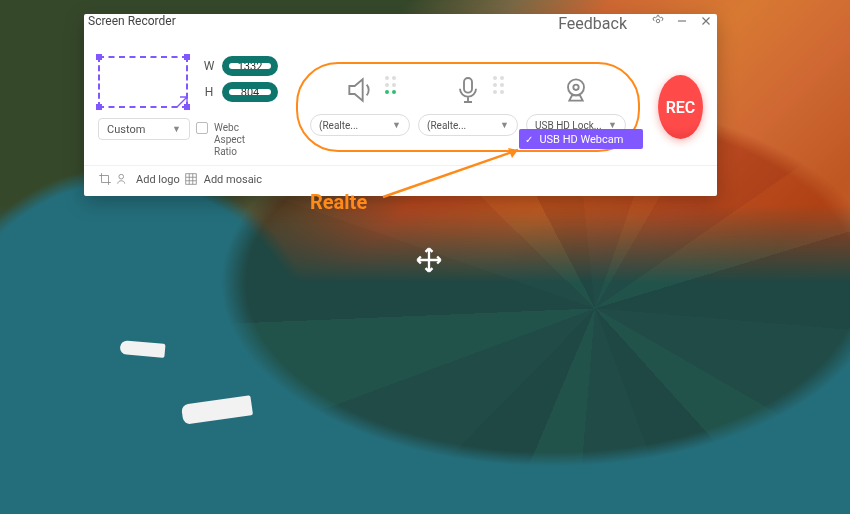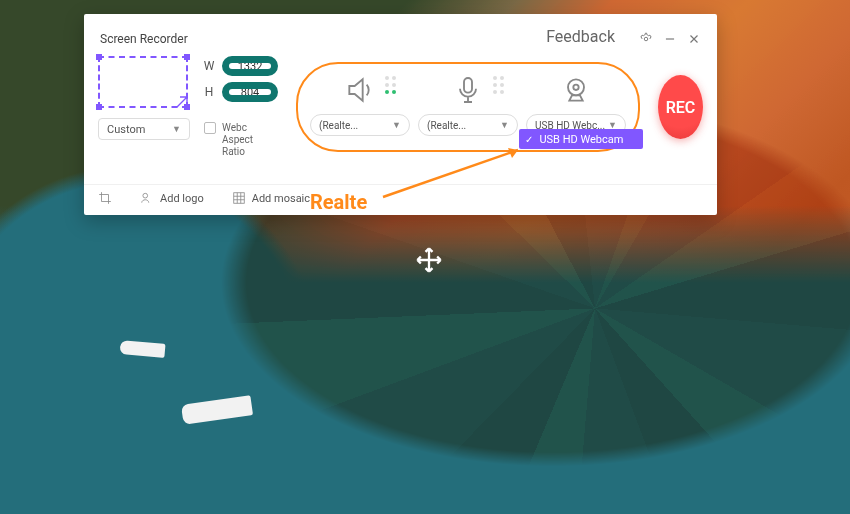--- a/index.html
+++ b/index.html
@@ -33,21 +33,21 @@
 
   
   .panel {
     position: absolute; left: 84px; top: 14px;
     width: 633px; background: #fff;
     border-radius: 2px;
     box-shadow: 0 6px 20px rgba(0,0,0,.25);
     padding-bottom: 10px;
   }
   .titlebar {
-    display: flex; align-items: flex-end; height: 32px; padding: 0 16px;
+    display: flex; align-items: flex-start; height: 32px; padding: 0 4px;
     font-size: 12px; color: #444;
   }
   .titlebar .spacer { flex: 1; }
   .tb-link { color: #666; font-size: 16px; margin-right: 14px; cursor: pointer; }
   .tb-icon { width: 14px; height: 14px; margin-left: 10px; color: #666; cursor: pointer; display: inline-flex; align-items: center; justify-content: center; }
   .tb-icon svg { width: 14px; height: 14px; }
 
   .body { display: flex; padding: 10px 14px 6px 14px; gap: 18px; align-items: center; }
 
   
@@ -113,22 +113,22 @@
   .rec-btn {
     width: 64px; height: 64px; border-radius: 50%;
     background: radial-gradient(circle at 50% 40%, #ff4a4a 0 60%, #e83a3a 100%);
     color: #fff; font-weight: 600; font-size: 16px;
     display: flex; align-items: center; justify-content: center;
     cursor: pointer; box-shadow: 0 2px 8px rgba(232,58,58,.4);
   }
 
   
   .toolbar {
-    display: flex; align-items: center; gap: 28px;
-    padding: 6px 14px 0 14px; border-top: 1px solid #f0f0f0; margin-top: 20px;
+    display: flex; align-items: center; gap: 4px;
+    padding: 6px 14px 0 14px; border-top: 1px solid #f0f0f0; margin-top: 1px;
     font-size: 11px; color: #555;
   }
   .tool { display: flex; align-items: center; gap: 6px; cursor: pointer; }
   .tool svg { width: 14px; height: 14px; stroke: #888; fill: none; stroke-width: 1.4; }
 
   
   .dropdown {
     position: absolute;
     left: 519px; top: 129px;
     width: 124px; height: 20px;
@@ -209,21 +209,21 @@
           <div class="region-row">
             <span class="dim-label">W</span>
             <input class="dim-input" value="1332" style="">
           </div>
           <div class="region-row">
             <span class="dim-label">H</span>
             <input class="dim-input" value="804" style="">
           </div>
         </div>
       </div>
-      <div style="display:flex; gap:14px; align-items:flex-start;">
+      <div style="display:flex; gap:6px; align-items:flex-start;">
         <div class="select-pill">
           <span>Custom</span>
           <span class="chev">▼</span>
         </div>
         <div class="lock-row">
           <span class="checkbox"></span>
           <span style="width:50px; line-height:1.2;">Webc Aspect Ratio</span>
         </div>
       </div>
     </div>
@@ -271,21 +271,21 @@
       </div>
       <div class="device">
         <div class="device-icon">
           <svg viewBox="0 0 24 24">
               <circle cx="12" cy="10" r="6"></circle>
               <circle cx="12" cy="10" r="2"></circle>
               <path d="M7 20h10l-2-4h-6z"></path>
             </svg>
         </div>
         <div class="device-sel">
-          <span>USB HD Webc...</span>
+          <span>USB HD Lock...</span>
           <span class="chev">▼</span>
         </div>
       </div>
     </div>
 
     <div class="rec-btn">
       <span>REC</span>
     </div>
   </div>
 

